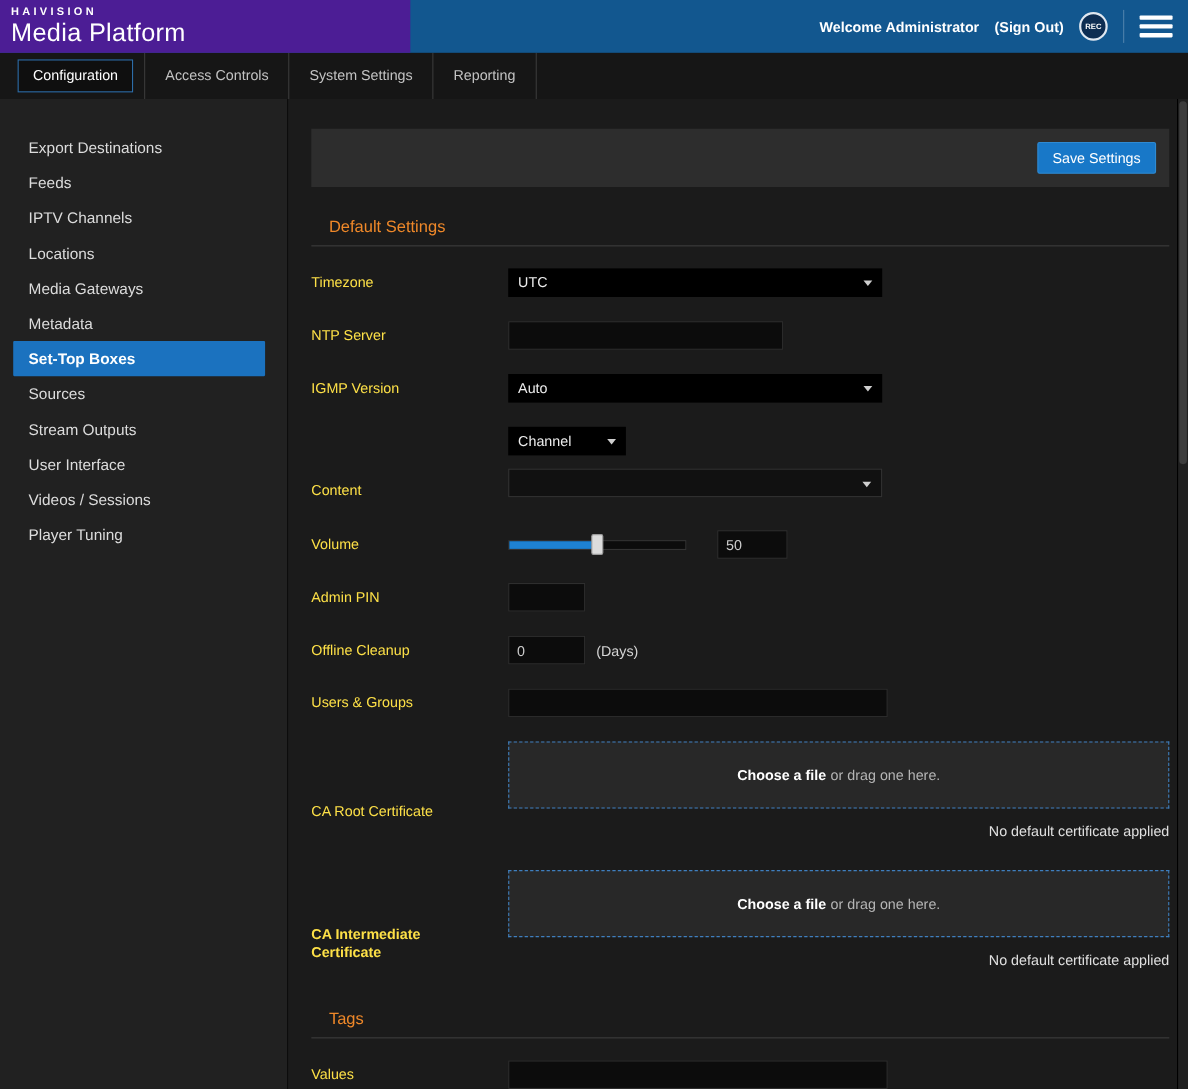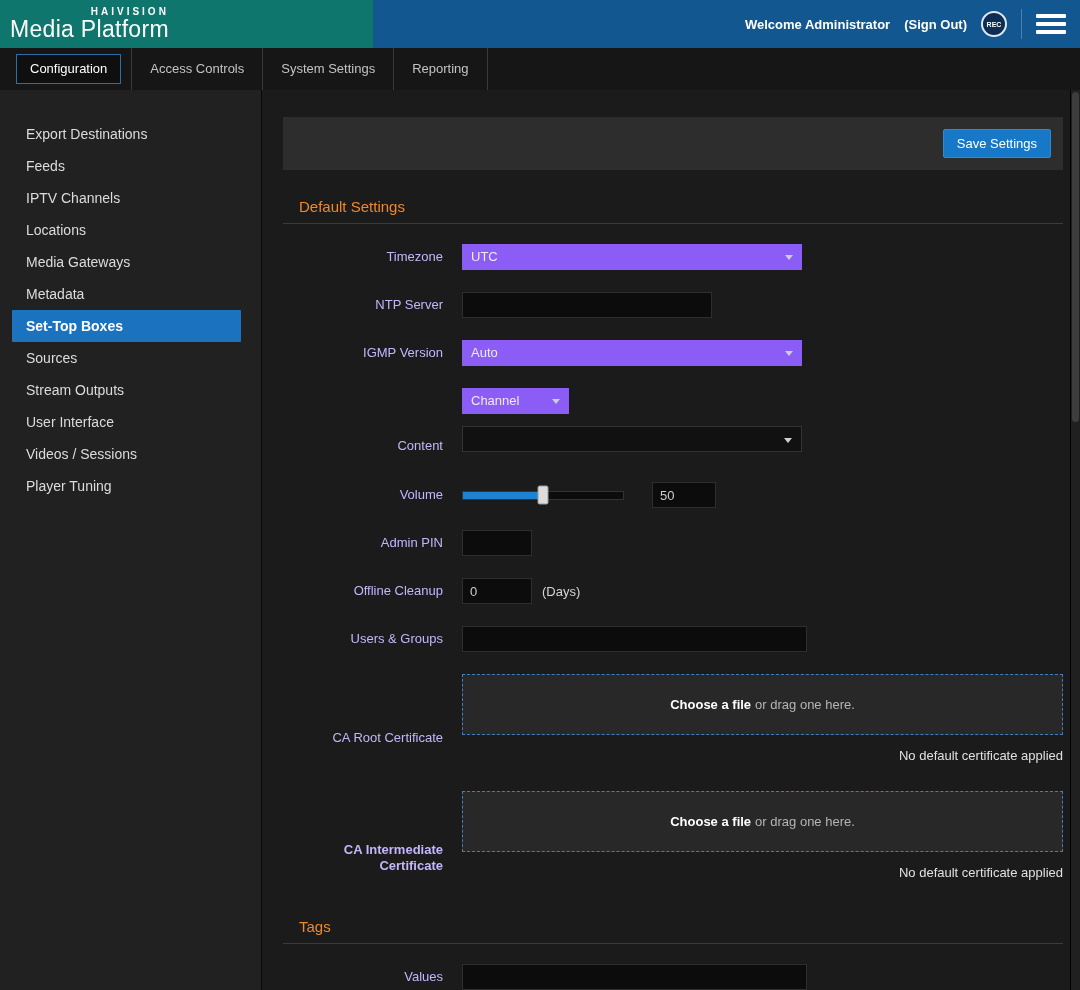--- a/index.html
+++ b/index.html
@@ -2,22 +2,22 @@
 <html><head>
 <meta charset="utf-8">
 <style>
   * { margin:0; padding:0; box-sizing:border-box; }
   html,body { width:1080px; height:990px; overflow:hidden; background:#1b1b1b;
               font-family:"Liberation Sans", sans-serif; }
 
   
   .header { position:relative; height:48px; background:#12578f; display:flex;
             align-items:center; justify-content:space-between; }
-  .header-left { width:373px; height:48px; background:#0f766e; display:flex;
-                 align-items:center; padding-left:10px;text-align:right; }
+  .header-left { width:373px; height:48px; background:#4c1d95; display:flex;
+                 align-items:center; padding-left:10px; }
   .brand-top { font-size:10px; font-weight:bold; letter-spacing:3px; color:#fff; }
   .brand-bottom { font-size:23px; font-weight:400; color:#fff; letter-spacing:.3px; margin-top:-1px; }
   .header-right { display:flex; align-items:center; gap:14px; padding-right:14px; }
   .welcome { color:#fff; font-size:13px; font-weight:bold; }
   .signout { color:#fff; font-size:13px; font-weight:bold; text-decoration:none; cursor:pointer; }
   .rec-badge { width:26px; height:26px; border-radius:50%; background:#0d2d52;
                border:2px solid #dfe7f0; color:#fff; font-size:7px; font-weight:bold;
                display:flex; align-items:center; justify-content:center; }
   .hr-divider { width:1px; height:30px; background:rgba(255,255,255,.25); }
   .hamburger { width:30px; height:22px; display:flex; flex-direction:column;
@@ -50,30 +50,30 @@
                  font-size:13px; padding:6px 13px; border-radius:2px; cursor:pointer;
                  font-family:"Liberation Sans", sans-serif; }
 
   .section-title { margin:28px 0 8px; padding-left:16px; color:#ef8829; font-size:15px; }
   .section-title.tags { margin-top:38px; }
   .rule { border-top:1px solid #3c3c3c; height:0; }
 
   .form { margin-top:20px; }
   .frow { display:flex; align-items:center; margin-bottom:22px; }
   .frow.top { align-items:flex-start; margin-bottom:28px; }
-  .flabel { width:160px; flex-shrink:0; text-align:right; color:#c4b5fd;
+  .flabel { width:160px; flex-shrink:0; text-align:left; color:#fde047;
             font-size:13px; margin-right:19px; line-height:16px; }
   .frow.top .flabel { padding-top:12px;margin-top:44px; }
 
   .t-input { height:26px; background:#0c0c0c; border:1px solid #2e2e2e; color:#ccc;
              font-size:13px; padding:0 7px; font-family:"Liberation Sans", sans-serif; }
   .w-340 { width:340px; } .w-250 { width:250px; } .w-345 { width:345px; }
   .w-107 { width:107px; } .w-70 { width:70px; } .w-64 { width:64px; }
 
-  .dropdown { position:relative; height:26px; background:#8b5cf6; color:#ededed;
+  .dropdown { position:relative; height:26px; background:#000000; color:#ededed;
               font-size:13px; line-height:26px; padding:0 24px 0 9px; cursor:pointer; }
   .dropdown.dark { background:#111; border:1px solid #333; color:#ccc; }
   .caret { position:absolute; right:9px; top:11px; width:0; height:0;
            border-left:4px solid transparent; border-right:4px solid transparent;
            border-top:5px solid #cfcfcf; }
   .stack { display:flex; flex-direction:column; gap:12px; }
 
   .slider { position:relative; width:162px; height:9px; background:#0c0c0c;
             border:1px solid #333; cursor:pointer; }
   .slider-fill { position:absolute; left:0; top:0; bottom:0; background:#1e82d2; }

